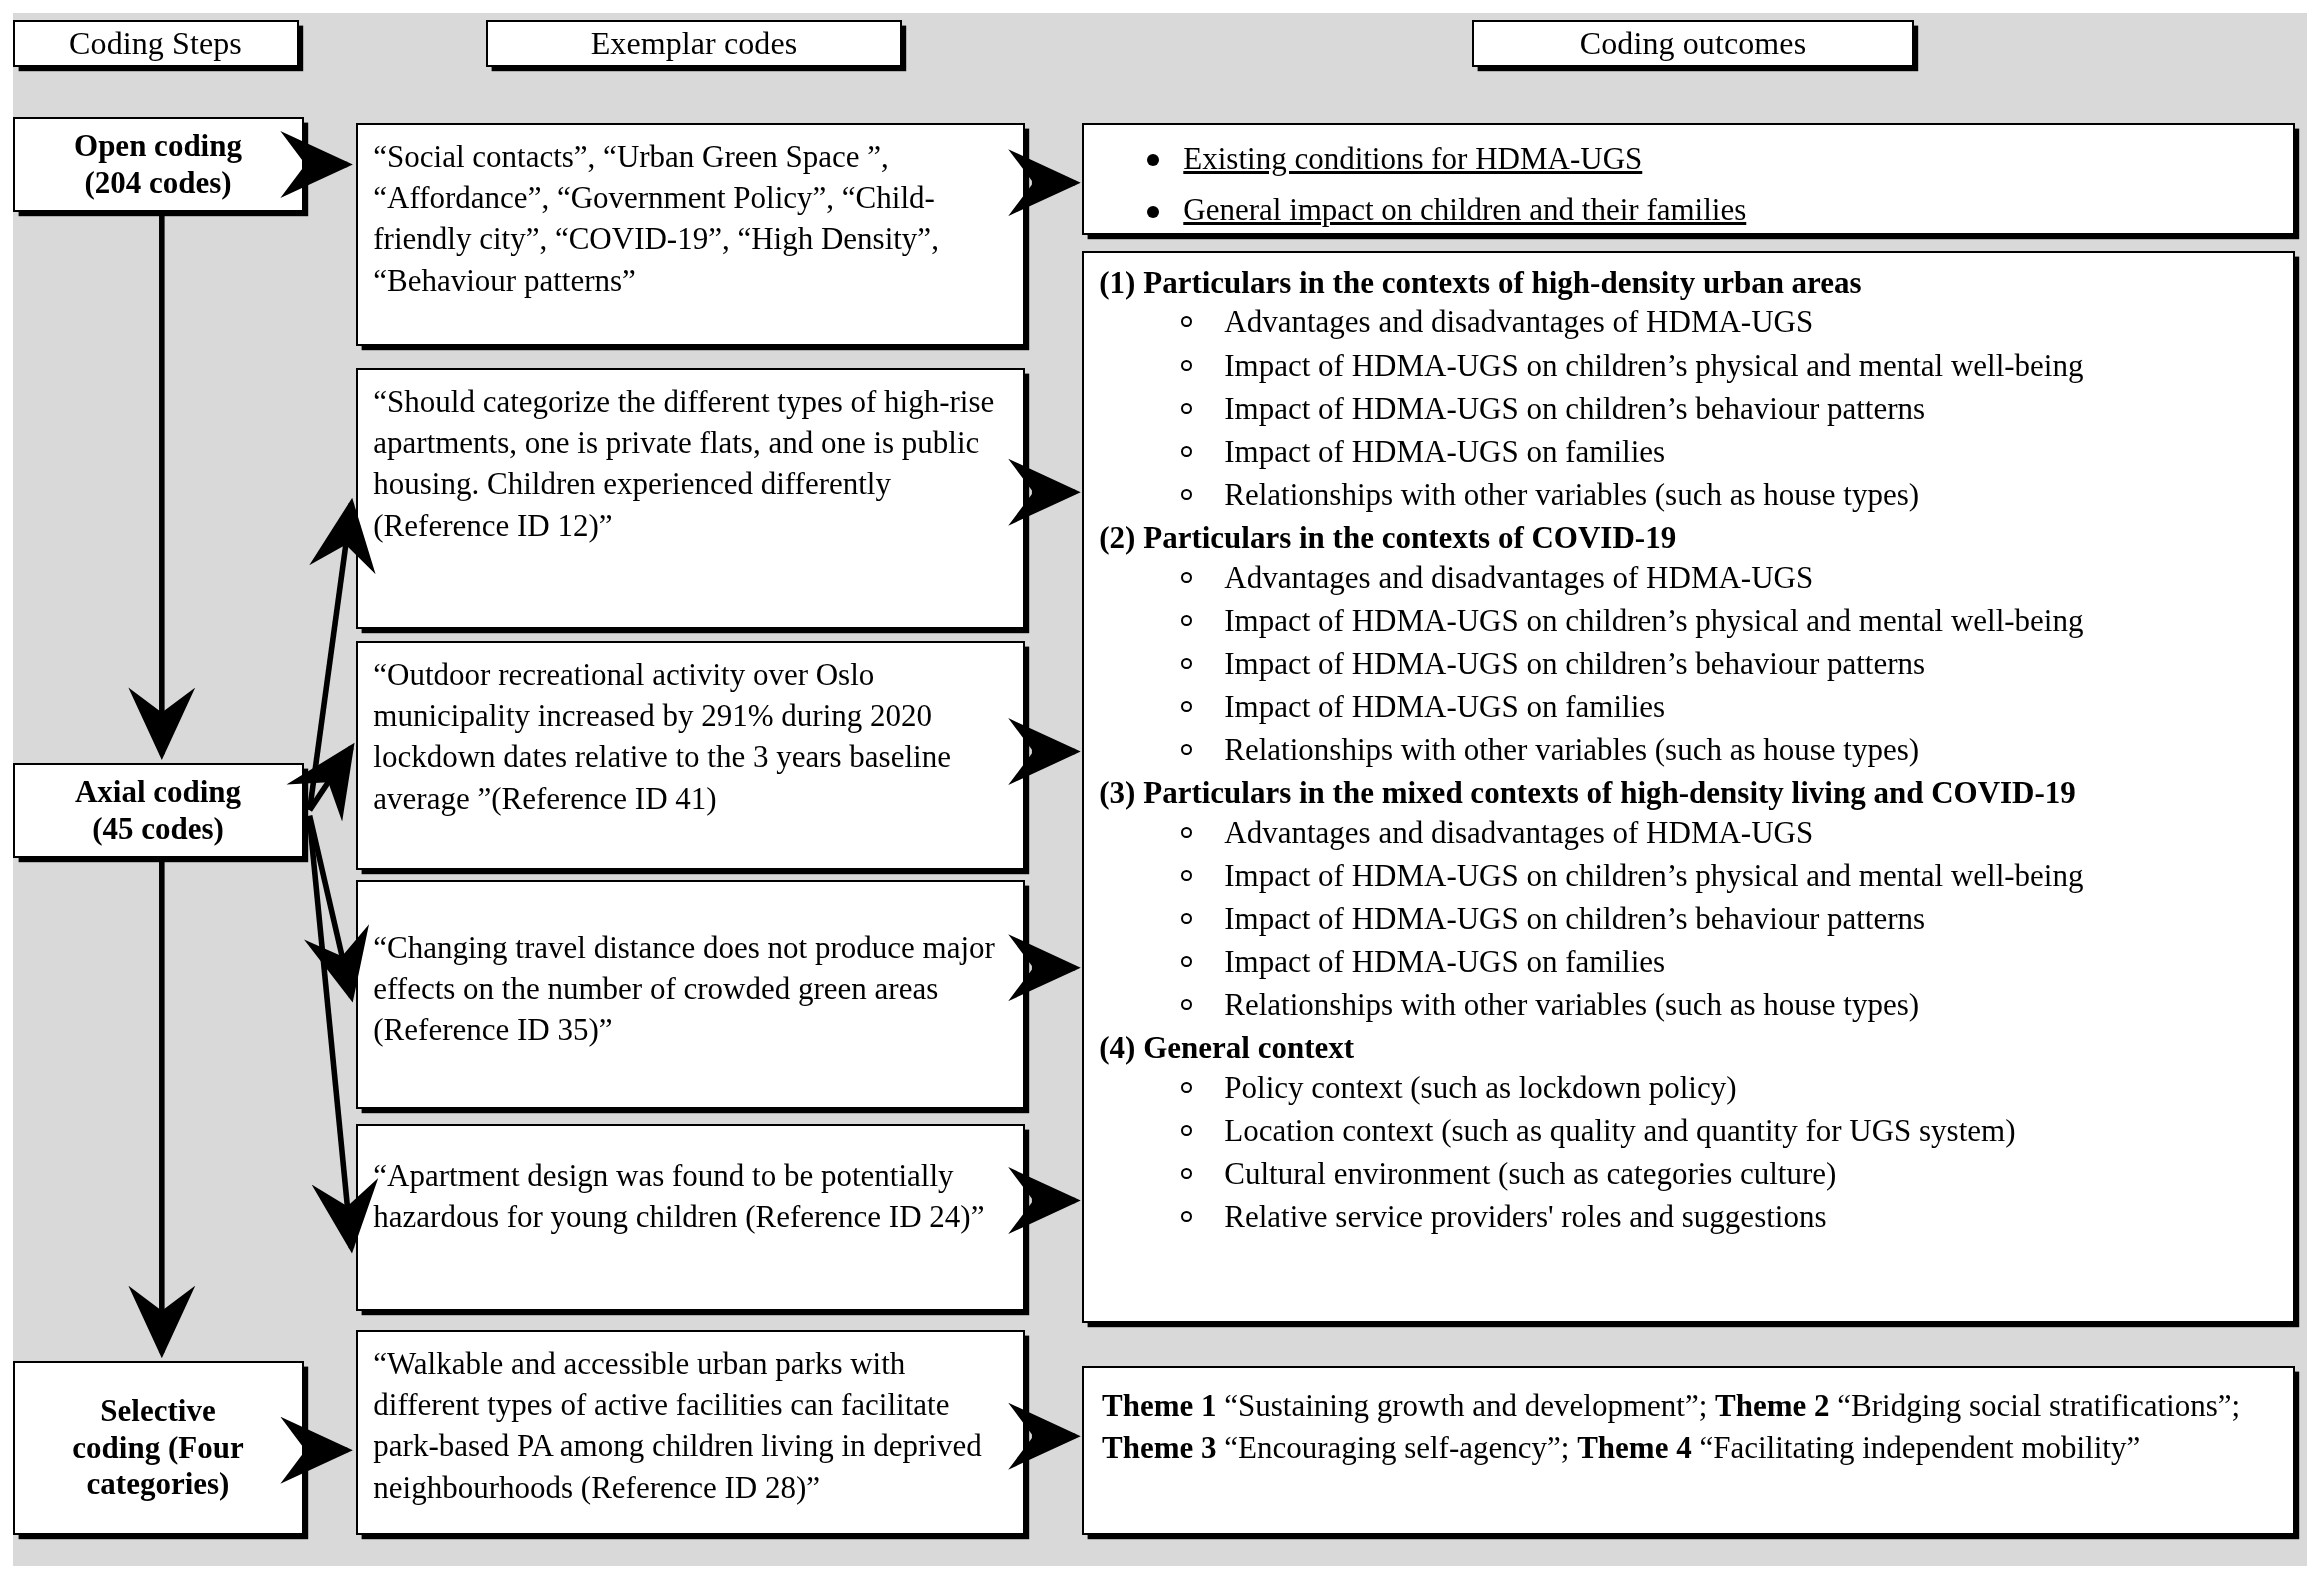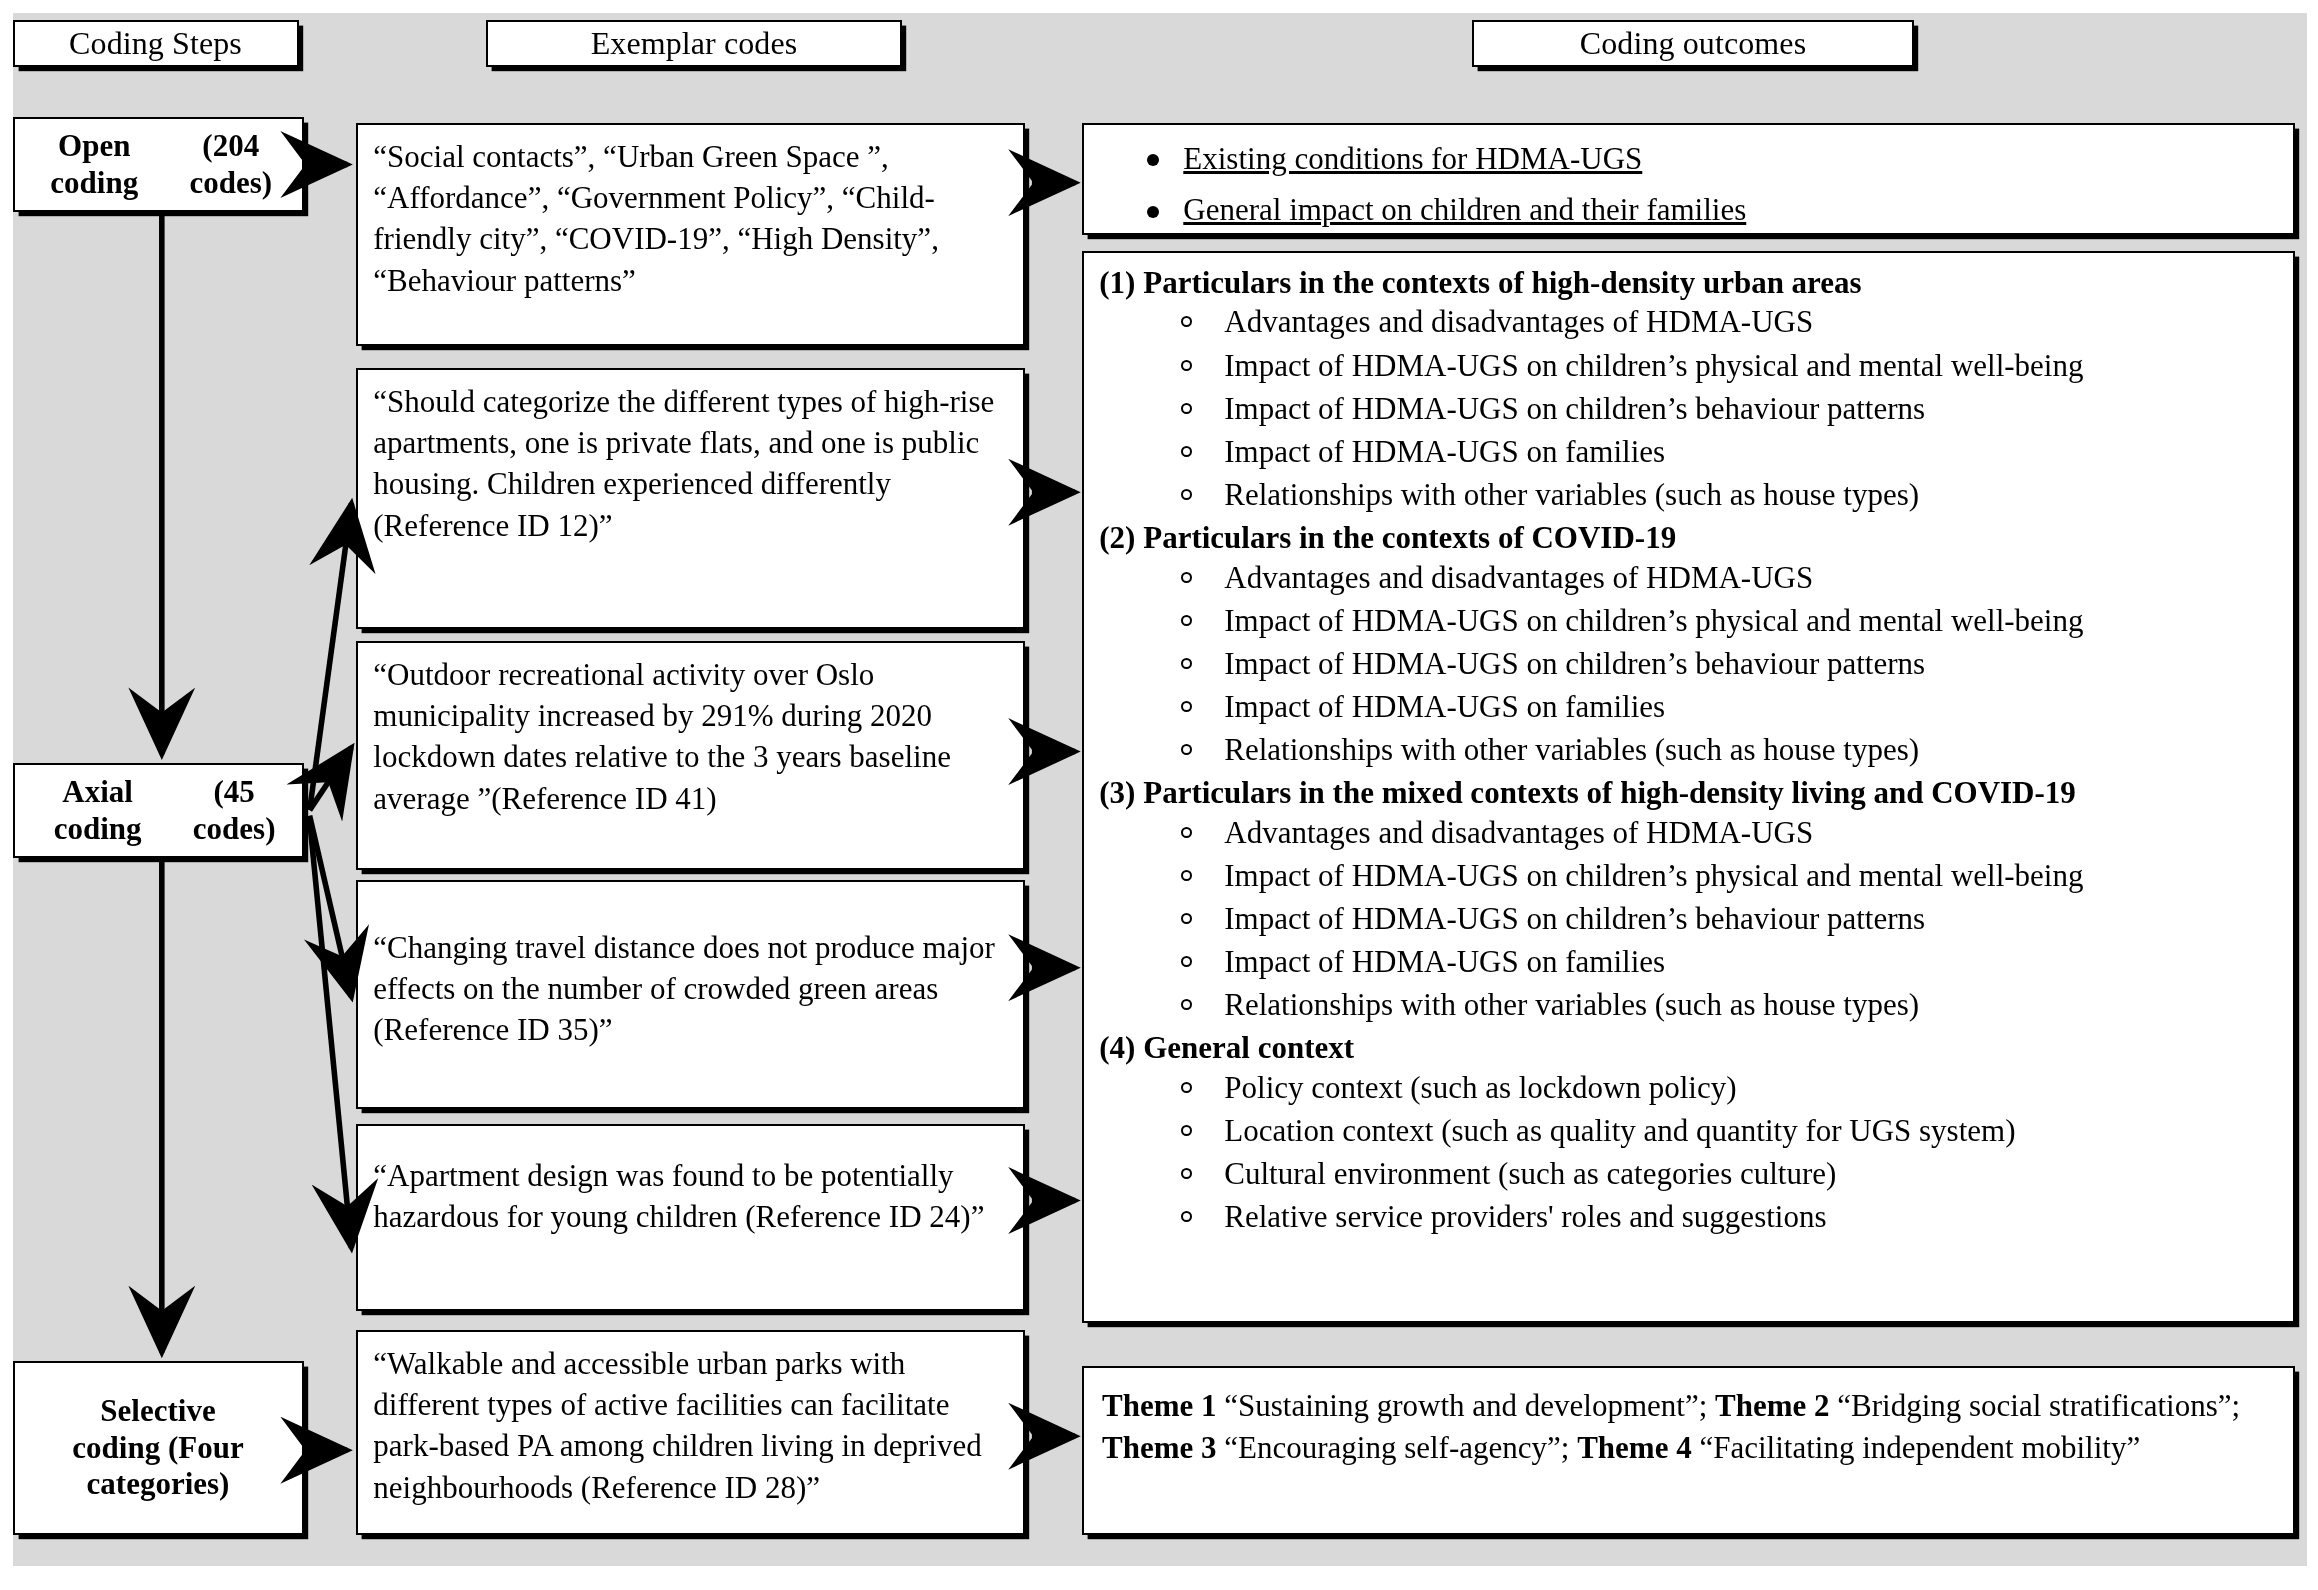--- a/index.html
+++ b/index.html
@@ -87,26 +87,26 @@
   <div class="bx hdr" style="left:12.5px;top:19.5px;width:286px;height:47px;">
     <span>Coding Steps</span>
   </div>
   <div class="bx hdr" style="left:486px;top:19.5px;width:416px;height:47px;">
     <span>Exemplar codes</span>
   </div>
   <div class="bx hdr" style="left:1472px;top:19.5px;width:442px;height:47px;">
     <span>Coding outcomes</span>
   </div>
 
-  <div class="bx stepbox" style="left:12.5px;top:117px;width:291px;height:95px;flex-direction:row;">
+  <div class="bx stepbox" style="left:12.5px;top:117px;width:291px;height:95px;flex-direction:column;">
     <div>Open coding</div>
     <div>(204 codes)</div>
   </div>
 
-  <div class="bx stepbox" style="left:12.5px;top:763px;width:291px;height:95px;flex-direction:row;">
+  <div class="bx stepbox" style="left:12.5px;top:763px;width:291px;height:95px;flex-direction:column;">
     <div>Axial coding</div>
     <div>(45 codes)</div>
   </div>
 
   <div class="bx stepbox" style="left:12.5px;top:1361px;width:291px;height:174px;flex-direction:column;">
     <div>Selective</div>
     <div>coding (Four</div>
     <div>categories)</div>
   </div>
 

